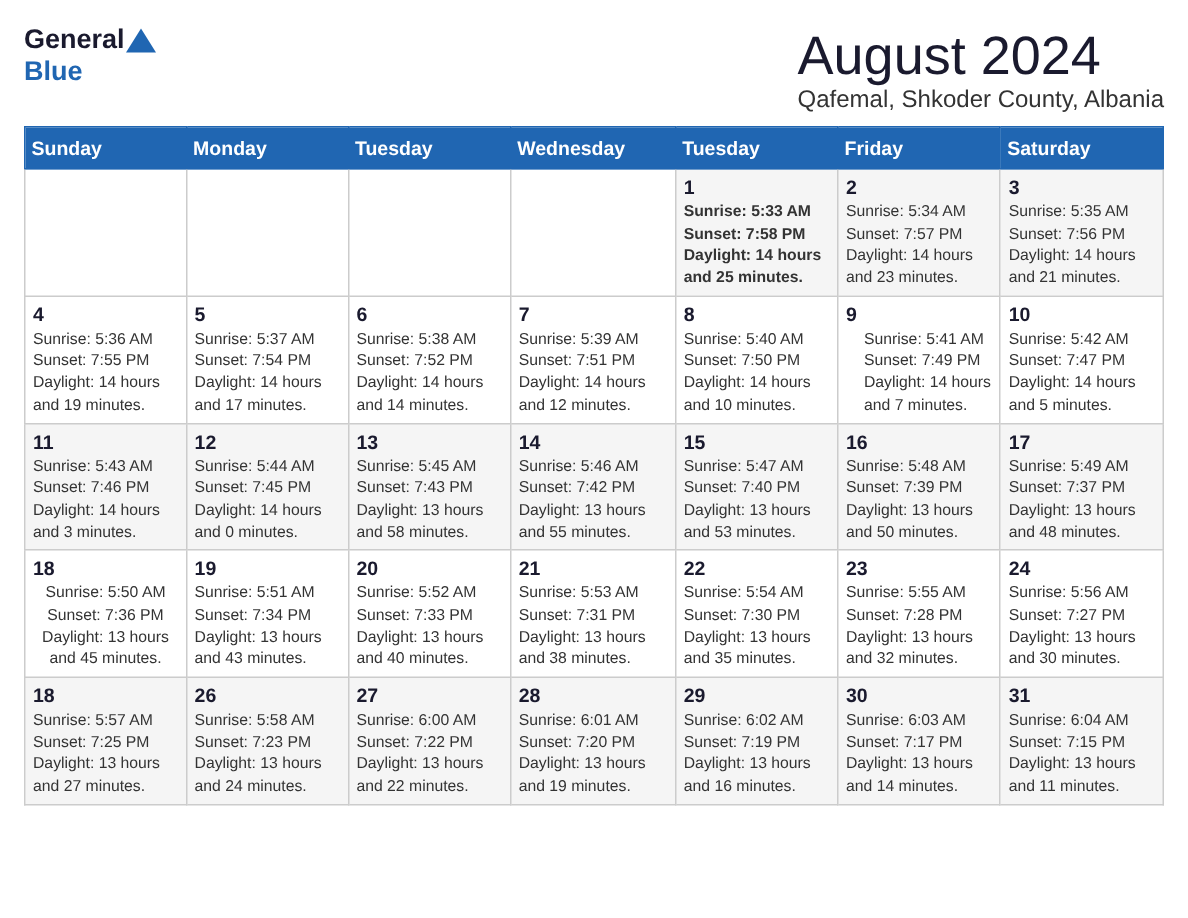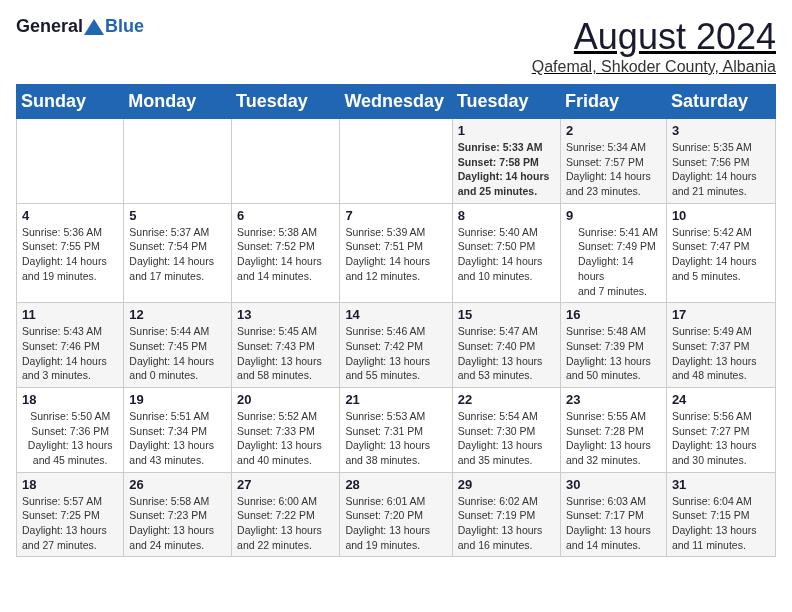--- a/index.html
+++ b/index.html
@@ -11,30 +11,29 @@
       padding: 16px;
     }
     .header-section {
       display: flex;
       justify-content: space-between;
       align-items: flex-start;
       margin-bottom: 8px;
     }
     .logo {
       display: flex;
-      flex-direction: row;
+      flex-direction: column;
       align-items: flex-start;
     }
     .logo-row {
       display: flex;
       align-items: center;
     }
     .title-section {
-      text-align: right;
-      text-decoration: underline;
+      text-align: left;
     }
     .month-year {
       font-size: 36px;
       font-weight: normal;
       color: #1a1a2e;
     }
     .location {
       font-size: 16px;
       color: #333;
     }
@@ -43,21 +42,21 @@
       border-collapse: collapse;
       font-size: 11px;
     }
     .calendar thead tr {
       background: #2066b2;
       color: #fff;
     }
     .calendar thead th {
       padding: 6px 4px;
       text-align: left;
-      font-size: 18px;
+      font-size: 13px;
       font-weight: bold;
       border: 1px solid #2066b2;
     }
     .calendar tbody tr {
       vertical-align: top;
     }
     .calendar tbody td {
       border: 1px solid #ccc;
       padding: 4px 5px;
       width: 113px;

